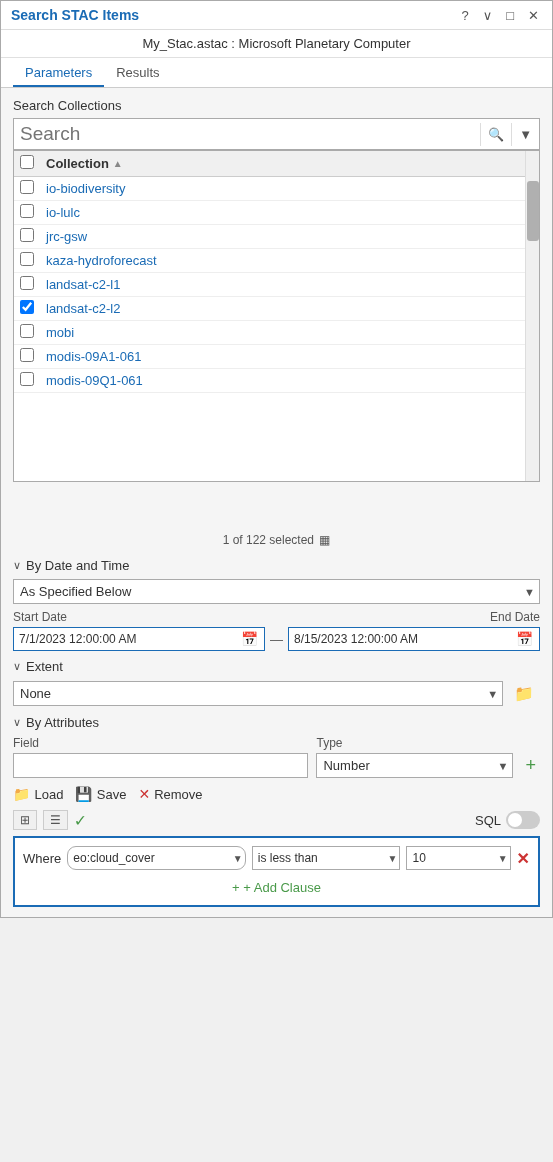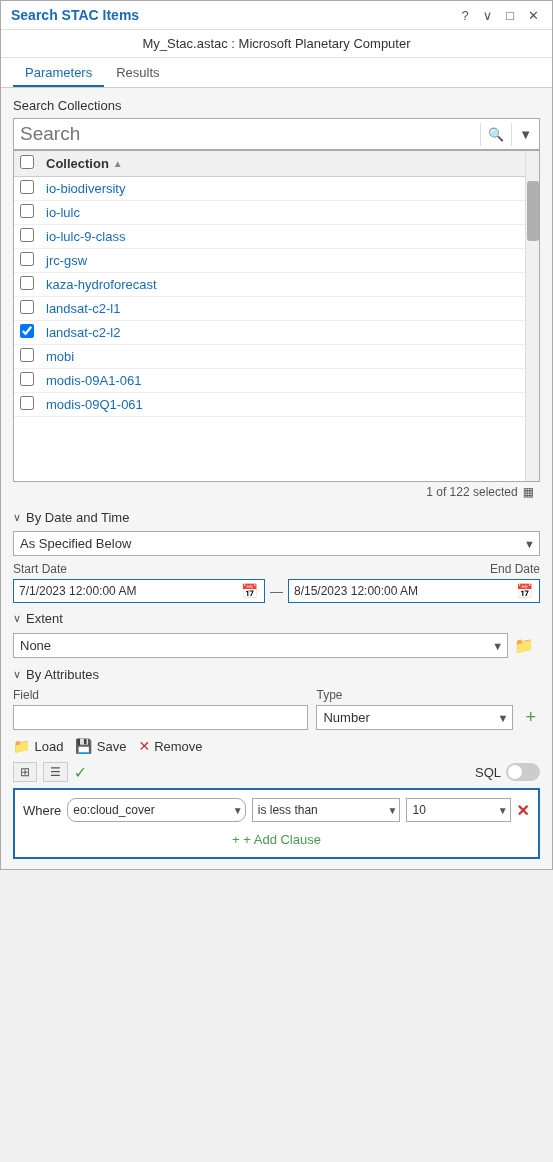--- a/index.html
+++ b/index.html
@@ -190,22 +190,23 @@
       left: 1px;
     }
 
     .selected-count {
       text-align: right;
       font-size: 12px;
       color: #555;
       padding: 3px 6px;
       display: flex;
       align-items: center;
-      justify-content: flex-end;
+      justify-content: center;
       gap: 5px;
+      margin-top: 48px;
     }
 
     .collapsible-section {
       margin-top: 8px;
     }
 
     .section-header {
       display: flex;
       align-items: center;
       gap: 5px;
@@ -324,20 +325,21 @@
       font-size: 13px;
     }
 
     .extent-section {
       margin-bottom: 6px;
     }
 
     .extent-row {
       display: flex;
       align-items: center;
+      gap: 5px;
     }
 
     .folder-btn {
       padding: 4px 6px;
       cursor: pointer;
       color: #c07000;
       font-size: 16px;
     }
 
     .by-attributes-section {
@@ -578,24 +580,20 @@
         </div>
       </div>
 
       <div class="collection-row">
         <div class="chk-cell"><input type="checkbox" style=""></div>
         <span class="col-name">io-biodiversity</span>
       </div>
       <div class="collection-row">
         <div class="chk-cell"><input type="checkbox" style=""></div>
         <span class="col-name">io-lulc</span>
-      </div>
-      <div class="collection-row">
-        <div class="chk-cell"><input type="checkbox" style=""></div>
-        <span class="col-name">io-lulc-9-class</span>
       </div>
       <div class="collection-row">
         <div class="chk-cell"><input type="checkbox" style=""></div>
         <span class="col-name">jrc-gsw</span>
       </div>
       <div class="collection-row">
         <div class="chk-cell"><input type="checkbox" style=""></div>
         <span class="col-name">kaza-hydroforecast</span>
       </div>
       <div class="collection-row">

